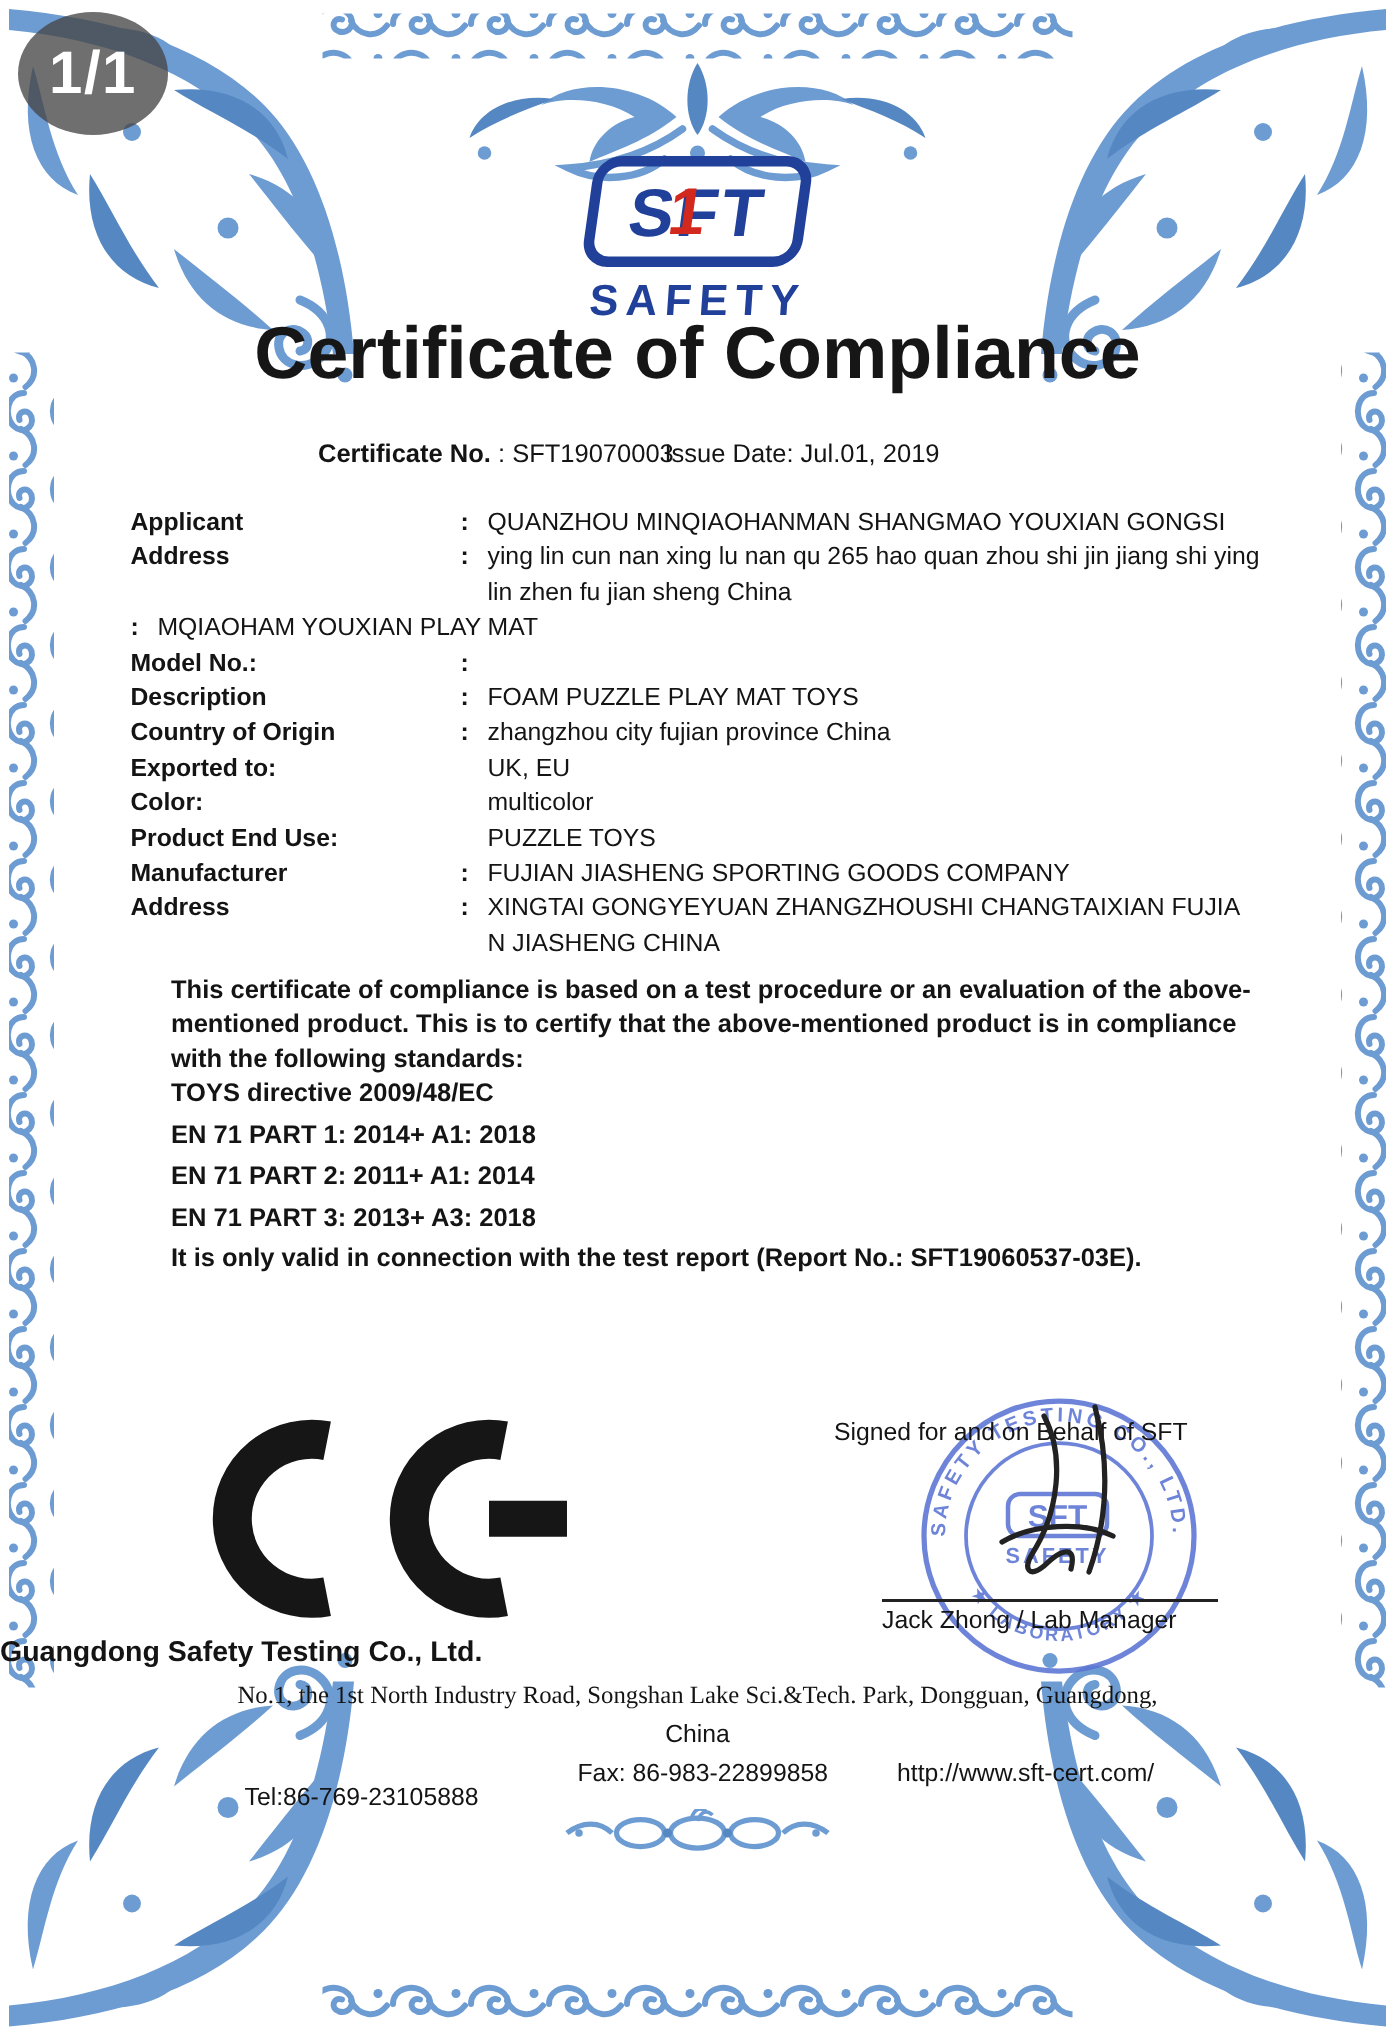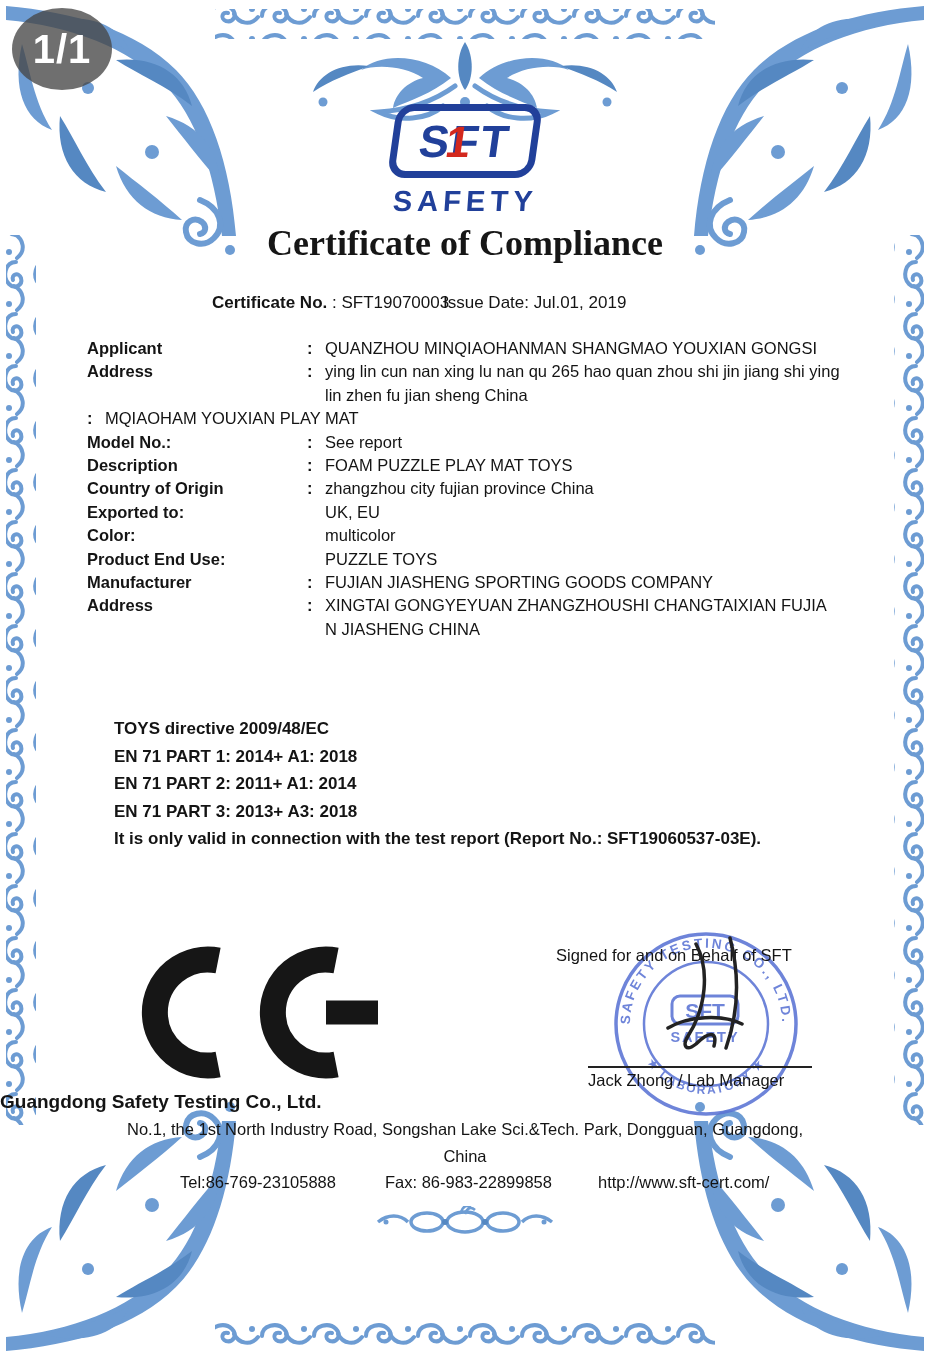--- a/index.html
+++ b/index.html
@@ -14,21 +14,21 @@
   .badge span{color:#fff;font-size:40px;font-weight:600;letter-spacing:1px;}
 
   
   .logo-wrap{left:0;right:0;top:104px;display:flex;flex-direction:column;align-items:center;z-index:2;}
   .logo-box{position:relative;width:132px;height:60px;border:7px solid #21409a;border-radius:18px;
             transform:skewX(-8deg);display:flex;align-items:center;justify-content:center;}
   .logo-letters{font-size:45px;font-weight:800;color:#21409a;letter-spacing:2px;line-height:1;}
   .logo-one{position:absolute;left:47px;top:9px;font-size:44px;font-weight:800;color:#d3281e;line-height:1;}
   .logo-sub{margin-top:7px;font-size:29px;font-weight:800;color:#21409a;letter-spacing:5px;transform:skewX(-4deg);}
 
-  .title{left:0;right:0;top:222px;text-align:center;font-size:36px;font-weight:bold;color:#161616;z-index:2;font-family:Liberation Serif, serif;}
+  .title{left:0;right:0;top:208px;text-align:center;font-size:49px;font-weight:bold;color:#161616;z-index:2;}
 
   .certline{top:293px;font-size:17px;z-index:2;}
   .certline .b{font-weight:bold;}
 
   .fields{left:87px;top:337px;width:778px;z-index:2;}
   .f-row{display:flex;font-size:16.5px;line-height:23.4px;}
   .f-label{width:220px;font-weight:bold;flex:none;}
   .f-colon{width:18px;font-weight:bold;flex:none;}
   .f-val{flex:1;white-space:pre-line;}
 
@@ -37,25 +37,25 @@
   .standards .std{margin-bottom:4.5px;}
 
   .signedfor{left:556px;top:946px;font-size:16.5px;z-index:3;}
   .ce{left:140px;top:945px;z-index:2;}
   .stamp{left:608px;top:926px;opacity:.88;z-index:2;}
   .sig{left:630px;top:936px;z-index:4;}
   .sigline{left:588px;top:1066px;width:224px;border-top:2px solid #222;z-index:3;}
   .signer{left:588px;top:1071px;font-size:16.5px;z-index:3;}
 
   .company{left:0;right:0;top:1091px;text-align:left;font-size:19px;font-weight:bold;z-index:2;}
-  .addr1{left:0;right:0;top:1120px;text-align:center;font-size:16.5px;z-index:2;}
+  .addr1{left:0;right:0;top:1120px;text-align:center;font-size:16.5px;z-index:2;font-family:Liberation Serif, serif;}
   .addr2{left:0;right:0;top:1147px;text-align:center;font-size:16.5px;z-index:2;}
   .contacts{left:0;top:1173px;width:930px;height:22px;font-size:16.5px;z-index:2;}
   .contacts span{position:absolute;}
-  .tel{left:180px;} .fax{left:385px;} .web{left:598px;}
+  .tel{left:163px;margin-top:16px;} .fax{left:385px;} .web{left:598px;}
 
   .divider{left:372px;top:1206px;z-index:2;}
   .border-svg{left:0;top:0;z-index:1;pointer-events:none;}
 </style>
 </head>
 <body>
 
 <div class="page">
 
   <svg class="abs border-svg" width="930" height="1357" viewBox="0 0 930 1357" aria-hidden="true">
@@ -145,21 +145,20 @@
         <span class="f-val">ying lin cun nan xing lu nan qu 265 hao quan zhou shi jin jiang shi ying
 lin zhen fu jian sheng China</span>
       </div>
     <div class="f-row">
         <span class="f-colon">:</span>
         <span class="f-val">MQIAOHAM YOUXIAN PLAY MAT</span>
       </div>
     <div class="f-row">
         <span class="f-label">Model No.:</span>
         <span class="f-colon">:</span>
-        <span class="f-val">See report</span>
       </div>
     <div class="f-row">
         <span class="f-label">Description</span>
         <span class="f-colon">:</span>
         <span class="f-val">FOAM PUZZLE PLAY MAT TOYS</span>
       </div>
     <div class="f-row">
         <span class="f-label">Country of Origin</span>
         <span class="f-colon">:</span>
         <span class="f-val">zhangzhou city fujian province China</span>
@@ -185,20 +184,21 @@
         <span class="f-val">FUJIAN JIASHENG SPORTING GOODS COMPANY</span>
       </div>
     <div class="f-row">
         <span class="f-label">Address</span>
         <span class="f-colon">:</span>
         <span class="f-val">XINGTAI GONGYEYUAN ZHANGZHOUSHI CHANGTAIXIAN FUJIA
 N JIASHENG CHINA</span>
       </div>
   </div>
 
+  <div class="abs statement">This certificate of compliance is based on a test procedure or an evaluation of the above-mentioned product. This is to certify that the above-mentioned product is in compliance with the following standards:</div>
   <div class="abs standards">
     <div class="std">TOYS directive 2009/48/EC</div>
     <div class="std">EN 71 PART 1: 2014+ A1: 2018</div>
     <div class="std">EN 71 PART 2: 2011+ A1: 2014</div>
     <div class="std">EN 71 PART 3: 2013+ A3: 2018</div>
     <div class="std">It is only valid in connection with the test report (Report No.: SFT19060537-03E).</div>
   </div>
 
   <svg class="abs ce" width="240" height="135" viewBox="0 0 240 135">
     <g fill="none" stroke="#161616" stroke-width="26">

